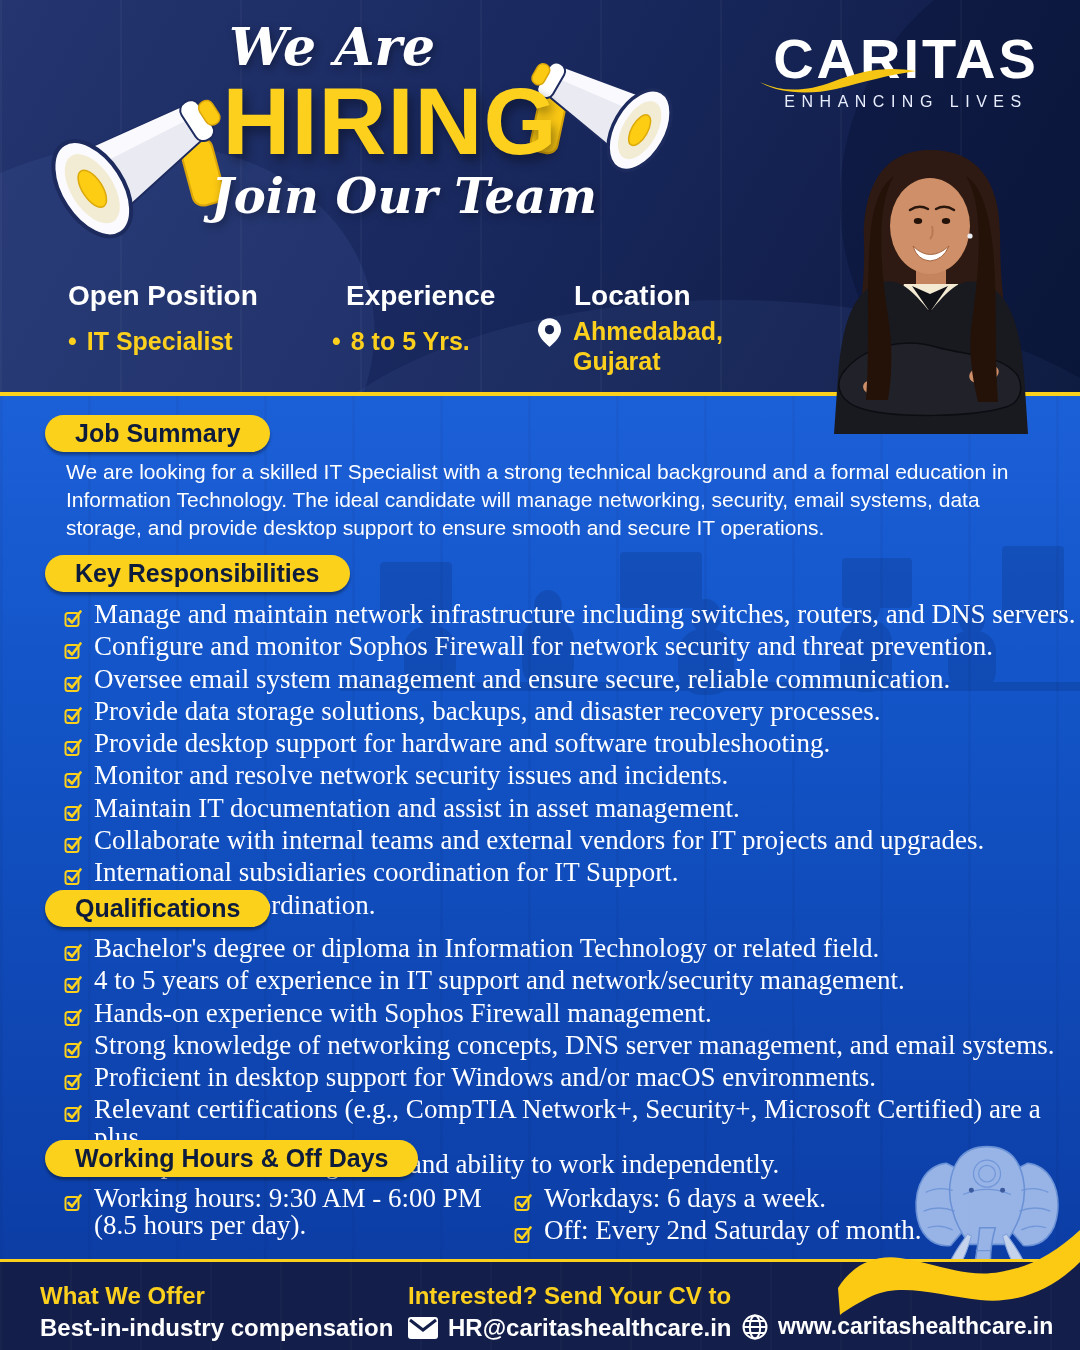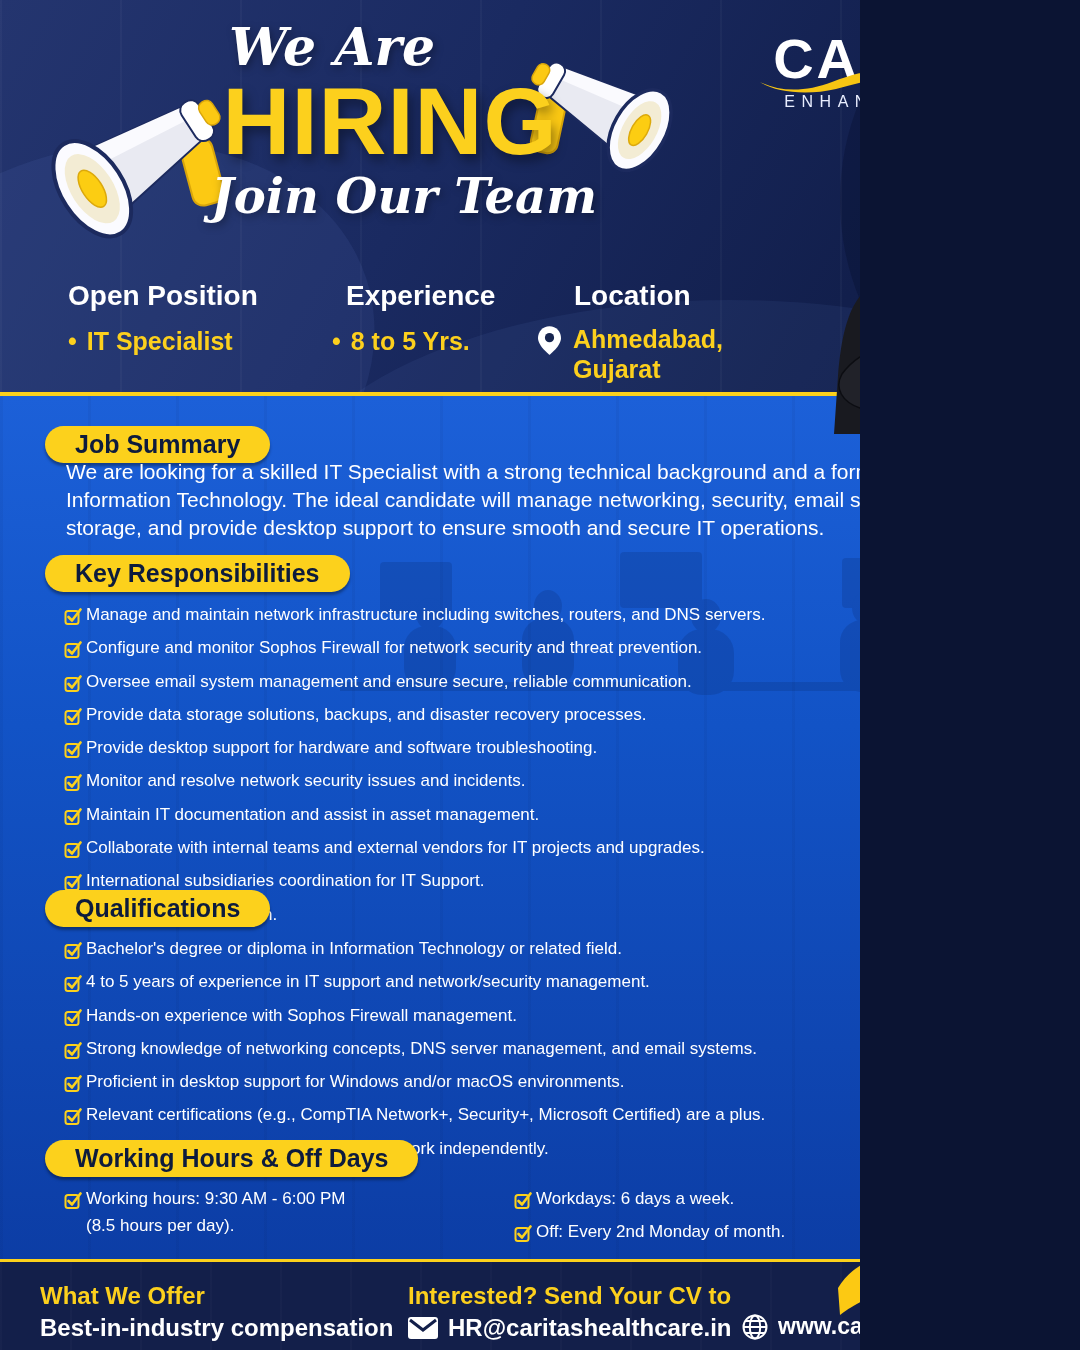--- a/index.html
+++ b/index.html
@@ -1,16 +1,16 @@
 <!DOCTYPE html>
 <html><head>
 <meta charset="utf-8">
 <style>
   html,body{margin:0;padding:0;background:#0b1433;}
-  .poster{position:relative;width:860px;height:1350px;overflow:hidden;
+  .poster{position:relative;width:1080px;height:1350px;overflow:hidden;
           font-family:"Liberation Sans",sans-serif;background:#16244f;}
 
   
   .top{position:absolute;left:0;top:0;width:1080px;height:394px;
        background:linear-gradient(120deg,#24356f 0%,#1a2a61 40%,#121f4c 78%,#0e1a42 100%);overflow:hidden;}
   .top::after{content:"";position:absolute;inset:0;
        background:repeating-linear-gradient(90deg,rgba(255,255,255,.03) 0 2px,transparent 2px 120px);}
   .curve1{position:absolute;left:-180px;top:150px;width:560px;height:430px;border-radius:50%;
           background:rgba(110,135,215,.10);transform:rotate(-18deg);}
   .curve2{position:absolute;left:280px;top:300px;width:900px;height:420px;border-radius:50%;
@@ -37,54 +37,54 @@
   .brand{position:absolute;left:756px;top:30px;width:300px;text-align:center;z-index:2;}
   .brand-name{position:relative;font-size:56px;font-weight:800;color:#fff;letter-spacing:3px;line-height:58px;}
   .brand-swoosh{position:absolute;left:2px;top:32px;width:160px;height:32px;}
   .brand-tagline{font-size:16px;font-weight:500;color:#e9eeff;letter-spacing:6.5px;margin-top:5px;}
 
   
   .info-col{position:absolute;top:280px;z-index:2;}
   .info-label{font-size:28px;font-weight:800;color:#fff;line-height:32px;}
   .info-value{font-size:25px;font-weight:700;color:#fcd01d;margin-top:14px;line-height:30px;}
   .dot{margin-right:10px;}
-  .loc-row{display:flex;gap:12px;margin-top:12px;}
+  .loc-row{display:flex;gap:12px;margin-top:4px;}
   .pin-icon{flex:0 0 auto;margin-top:2px;}
   .loc-text{font-size:25px;font-weight:700;color:#fcd01d;line-height:30px;}
 
   
   .woman{position:absolute;left:780px;top:134px;width:300px;height:300px;z-index:6;}
 
   
   .divider{position:absolute;left:0;top:392px;width:1080px;height:4px;background:#fcd11c;z-index:4;}
 
   
   .main{position:absolute;left:0;top:396px;width:1080px;height:866px;
         background:linear-gradient(180deg,#1c60d8 0%,#1253c6 38%,#0f46b2 75%,#0c3da5 100%);overflow:hidden;z-index:1;}
   .main::after{content:"";position:absolute;inset:0;
         background:repeating-linear-gradient(90deg,rgba(2,16,60,.05) 0 3px,transparent 3px 88px);}
   .office{position:absolute;left:0;top:148px;opacity:.16;}
 
   .pill{position:absolute;left:45px;background:#fcd11c;color:#0d1b3d;font-weight:800;
         border-radius:26px;font-size:25px;line-height:37px;height:37px;padding:0 30px;
         box-shadow:0 3px 3px rgba(0,0,0,.35);z-index:3;white-space:nowrap;}
-  .pill-js{top:30px;text-align:center;}
+  .pill-js{top:19px;text-align:center;}
   .pill-kr{top:159px;}
   .pill-q{top:494px;}
   .pill-wh{top:744px;}
 
   .summary-text{position:absolute;left:66px;top:62px;width:950px;color:#fff;
                 font-size:21px;font-weight:500;line-height:28px;z-index:3;}
 
   .check-list{position:absolute;z-index:3;}
   .kr-list{left:64px;top:205px;}
   .q-list{left:64px;top:539px;}
   .wh-left{left:64px;top:789px;}
   .wh-right{left:514px;top:789px;text-align:center;}
-  .check-item{display:flex;gap:4px;color:#fff;font-size:17px;font-weight:500;line-height:27.3px;}
+  .check-item{display:flex;gap:12px;color:#fff;font-size:27px;font-weight:500;line-height:27.3px;font-family:Liberation Serif, serif;}
   .check-icon{flex:0 0 18px;margin-top:5px;}
   .ci-body .sub{display:block;}
   .ci-body .sub:empty{display:none;}
 
   .elephant{position:absolute;left:908px;top:734px;opacity:.82;z-index:2;}
 
   
   .footer{position:absolute;left:0;top:1259px;width:1080px;height:91px;background:#131f4a;
           border-top:3px solid #fcd11c;z-index:5;}
   .footer::after{content:"";position:absolute;inset:0;
@@ -434,21 +434,21 @@
           <span class="ci-body"><span>Workdays: 6 days a week.</span></span>
         </div>
 
         <div class="check-item">
           <span class="check-icon">
             <svg width="18" height="20" viewBox="0 0 18 20">
               <rect x="1.5" y="5" width="13" height="13" rx="2.5" fill="none" stroke="#fcd11c" stroke-width="2"></rect>
               <path d="M4.5,11 L8,14.5 L16.5,3.5" fill="none" stroke="#fcd11c" stroke-width="2.6" stroke-linecap="round" stroke-linejoin="round"></path>
             </svg>
           </span>
-          <span class="ci-body"><span>Off: Every 2nd Monday of month.</span></span>
+          <span class="ci-body"><span>Off: Every 2nd Saturday of month.</span></span>
         </div>
       </div>
 
     <svg class="elephant" width="158" height="156" viewBox="0 0 150 150">
       <g fill="#b7cdf4" stroke="#7fa4e0" stroke-width="1.5">
         <path d="M36,32 C16,34 5,54 7,78 C9,100 22,113 40,111 L52,97 L48,38 Z"></path>
         <path d="M114,32 C134,34 145,54 143,78 C141,100 128,113 110,111 L98,97 L102,38 Z"></path>
         <path d="M48,28 C60,12 90,12 102,28 C112,42 113,62 108,78 C104,94 96,104 92,110 L58,110 C54,104 46,94 42,78 C37,62 38,42 48,28 Z"></path>
       </g>
       <path d="M60,102 C56,116 53,124 48,131 C44,136 37,133 40,126 C45,115 52,107 56,100 Z" fill="#eef3fc" stroke="#9db8e8"></path>

